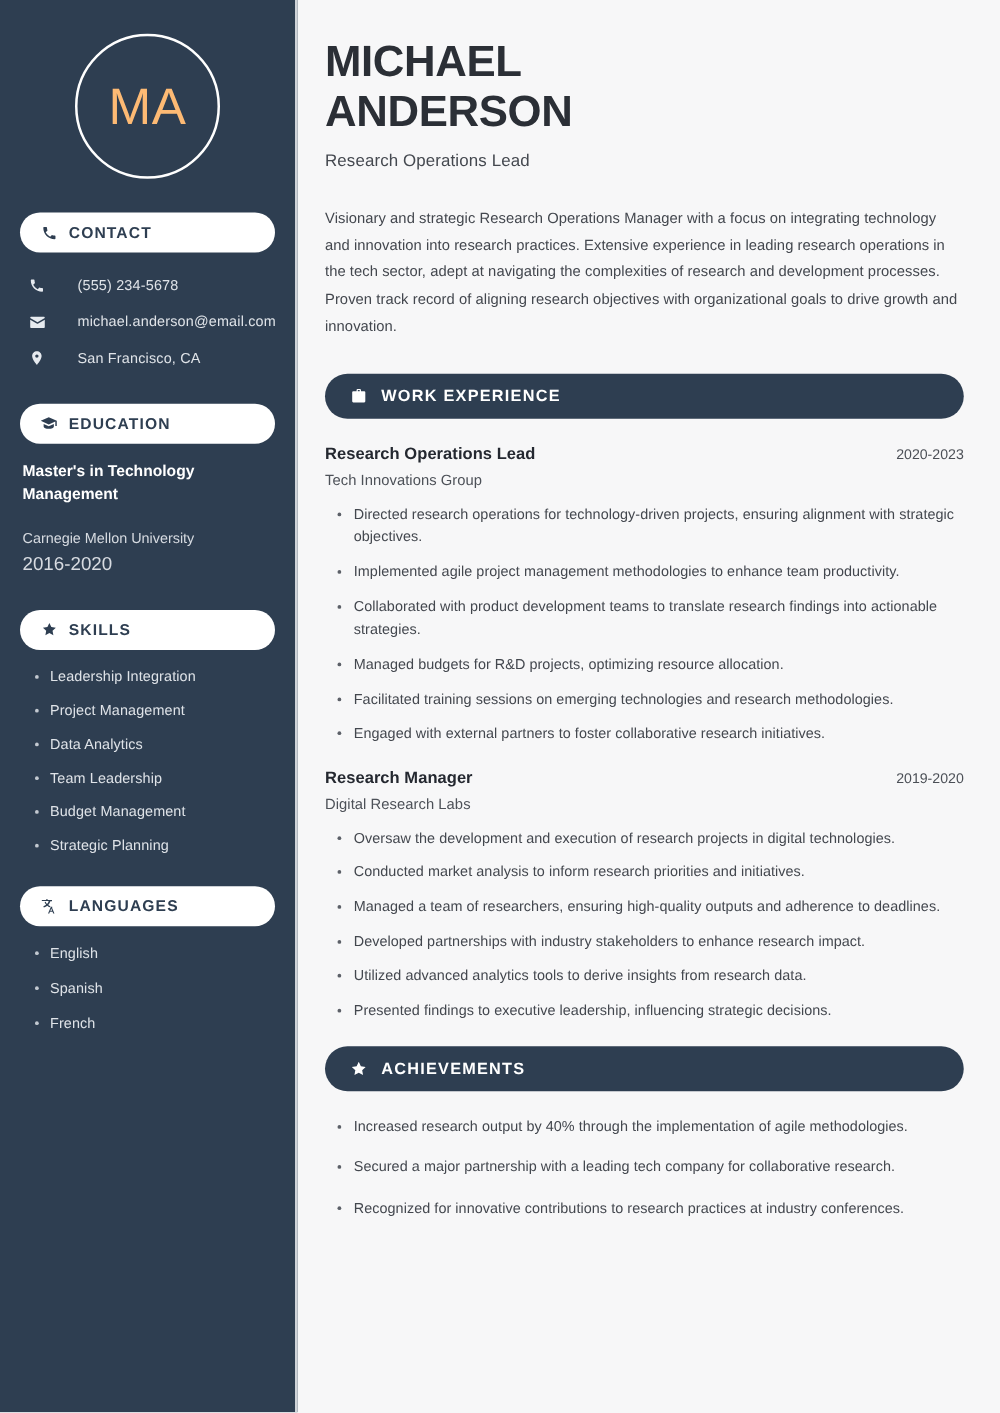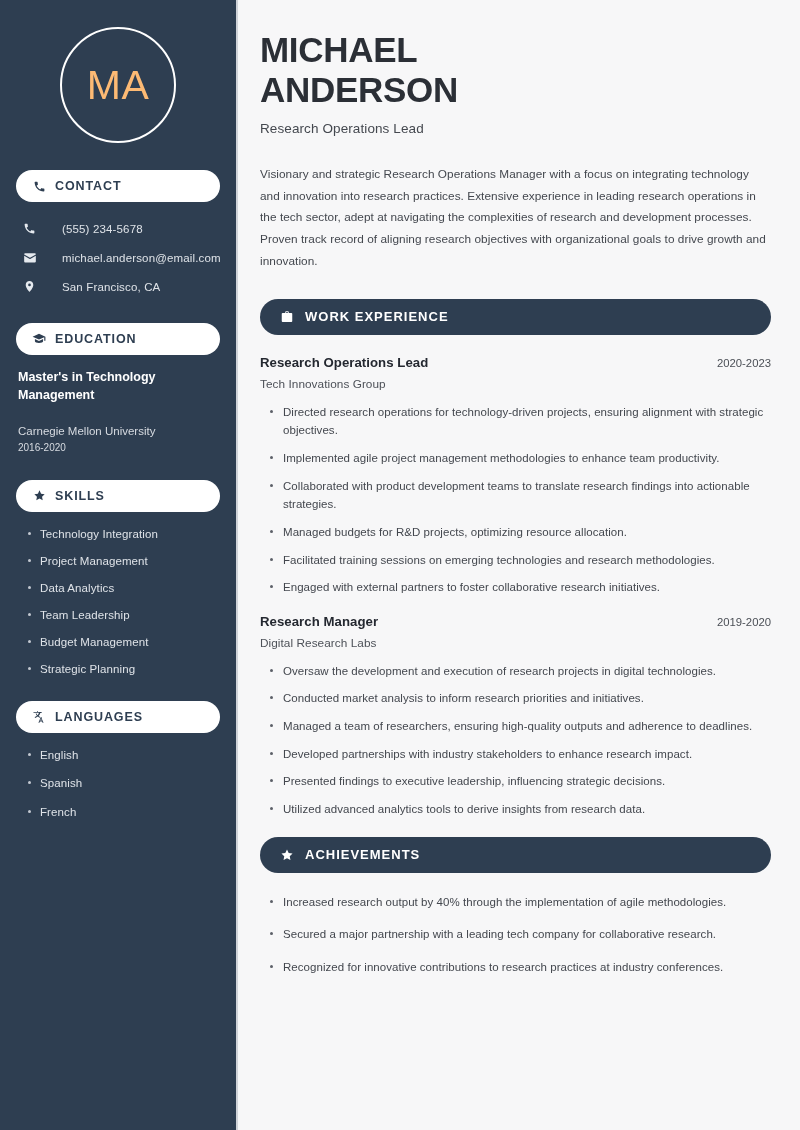--- a/index.html
+++ b/index.html
@@ -114,21 +114,21 @@
     line-height: 1.42;
     margin-bottom: 18px;
   }
   .edu-school {
     color: #d7dbe1;
     font-size: 11.5px;
     line-height: 1.55;
   }
   .edu-years {
     color: #d7dbe1;
-    font-size: 10px;
+    font-size: 15px;
     line-height: 1.55;
   }
 
   
   .side-list { list-style: none; padding-left: 12px; margin-bottom: 24px; }
   .side-list li {
     color: #dfe3e8;
     font-size: 11.5px;
     line-height: 1.4;
     padding-left: 12px;
@@ -323,21 +323,21 @@
     <div class="pill">
       <span class="pill-ico">
         <svg width="13" height="13" viewBox="0 0 24 24" fill="#2e3e51">
             <path d="M12 2.5l2.9 6.1 6.6.9-4.8 4.6 1.2 6.6L12 17.5l-5.9 3.2 1.2-6.6L2.5 9.5l6.6-.9L12 2.5z"></path>
           </svg>
       </span>
       <span class="pill-label">SKILLS</span>
     </div>
 
     <ul class="side-list">
-      <li>Technology Integration</li>
+      <li>Leadership Integration</li>
       <li>Project Management</li>
       <li>Data Analytics</li>
       <li>Team Leadership</li>
       <li>Budget Management</li>
       <li>Strategic Planning</li>
     </ul>
 
     <div class="pill">
       <span class="pill-ico">
         <svg width="14" height="14" viewBox="0 0 24 24" fill="#2e3e51">
@@ -396,22 +396,22 @@
         <div class="job-head">
           <span class="job-role">Research Manager</span>
           <span class="job-dates">2019-2020</span>
         </div>
         <div class="job-company">Digital Research Labs</div>
         <ul class="main-list">
           <li>Oversaw the development and execution of research projects in digital technologies.</li>
           <li>Conducted market analysis to inform research priorities and initiatives.</li>
           <li>Managed a team of researchers, ensuring high-quality outputs and adherence to deadlines.</li>
           <li>Developed partnerships with industry stakeholders to enhance research impact.</li>
+          <li>Utilized advanced analytics tools to derive insights from research data.</li>
           <li>Presented findings to executive leadership, influencing strategic decisions.</li>
-          <li>Utilized advanced analytics tools to derive insights from research data.</li>
         </ul>
       </div>
 
     </div>
 
     <div class="bar">
       <span class="bar-ico">
         <svg width="14" height="14" viewBox="0 0 24 24" fill="#ffffff">
             <path d="M12 2.5l2.9 6.1 6.6.9-4.8 4.6 1.2 6.6L12 17.5l-5.9 3.2 1.2-6.6L2.5 9.5l6.6-.9L12 2.5z"></path>
           </svg>

